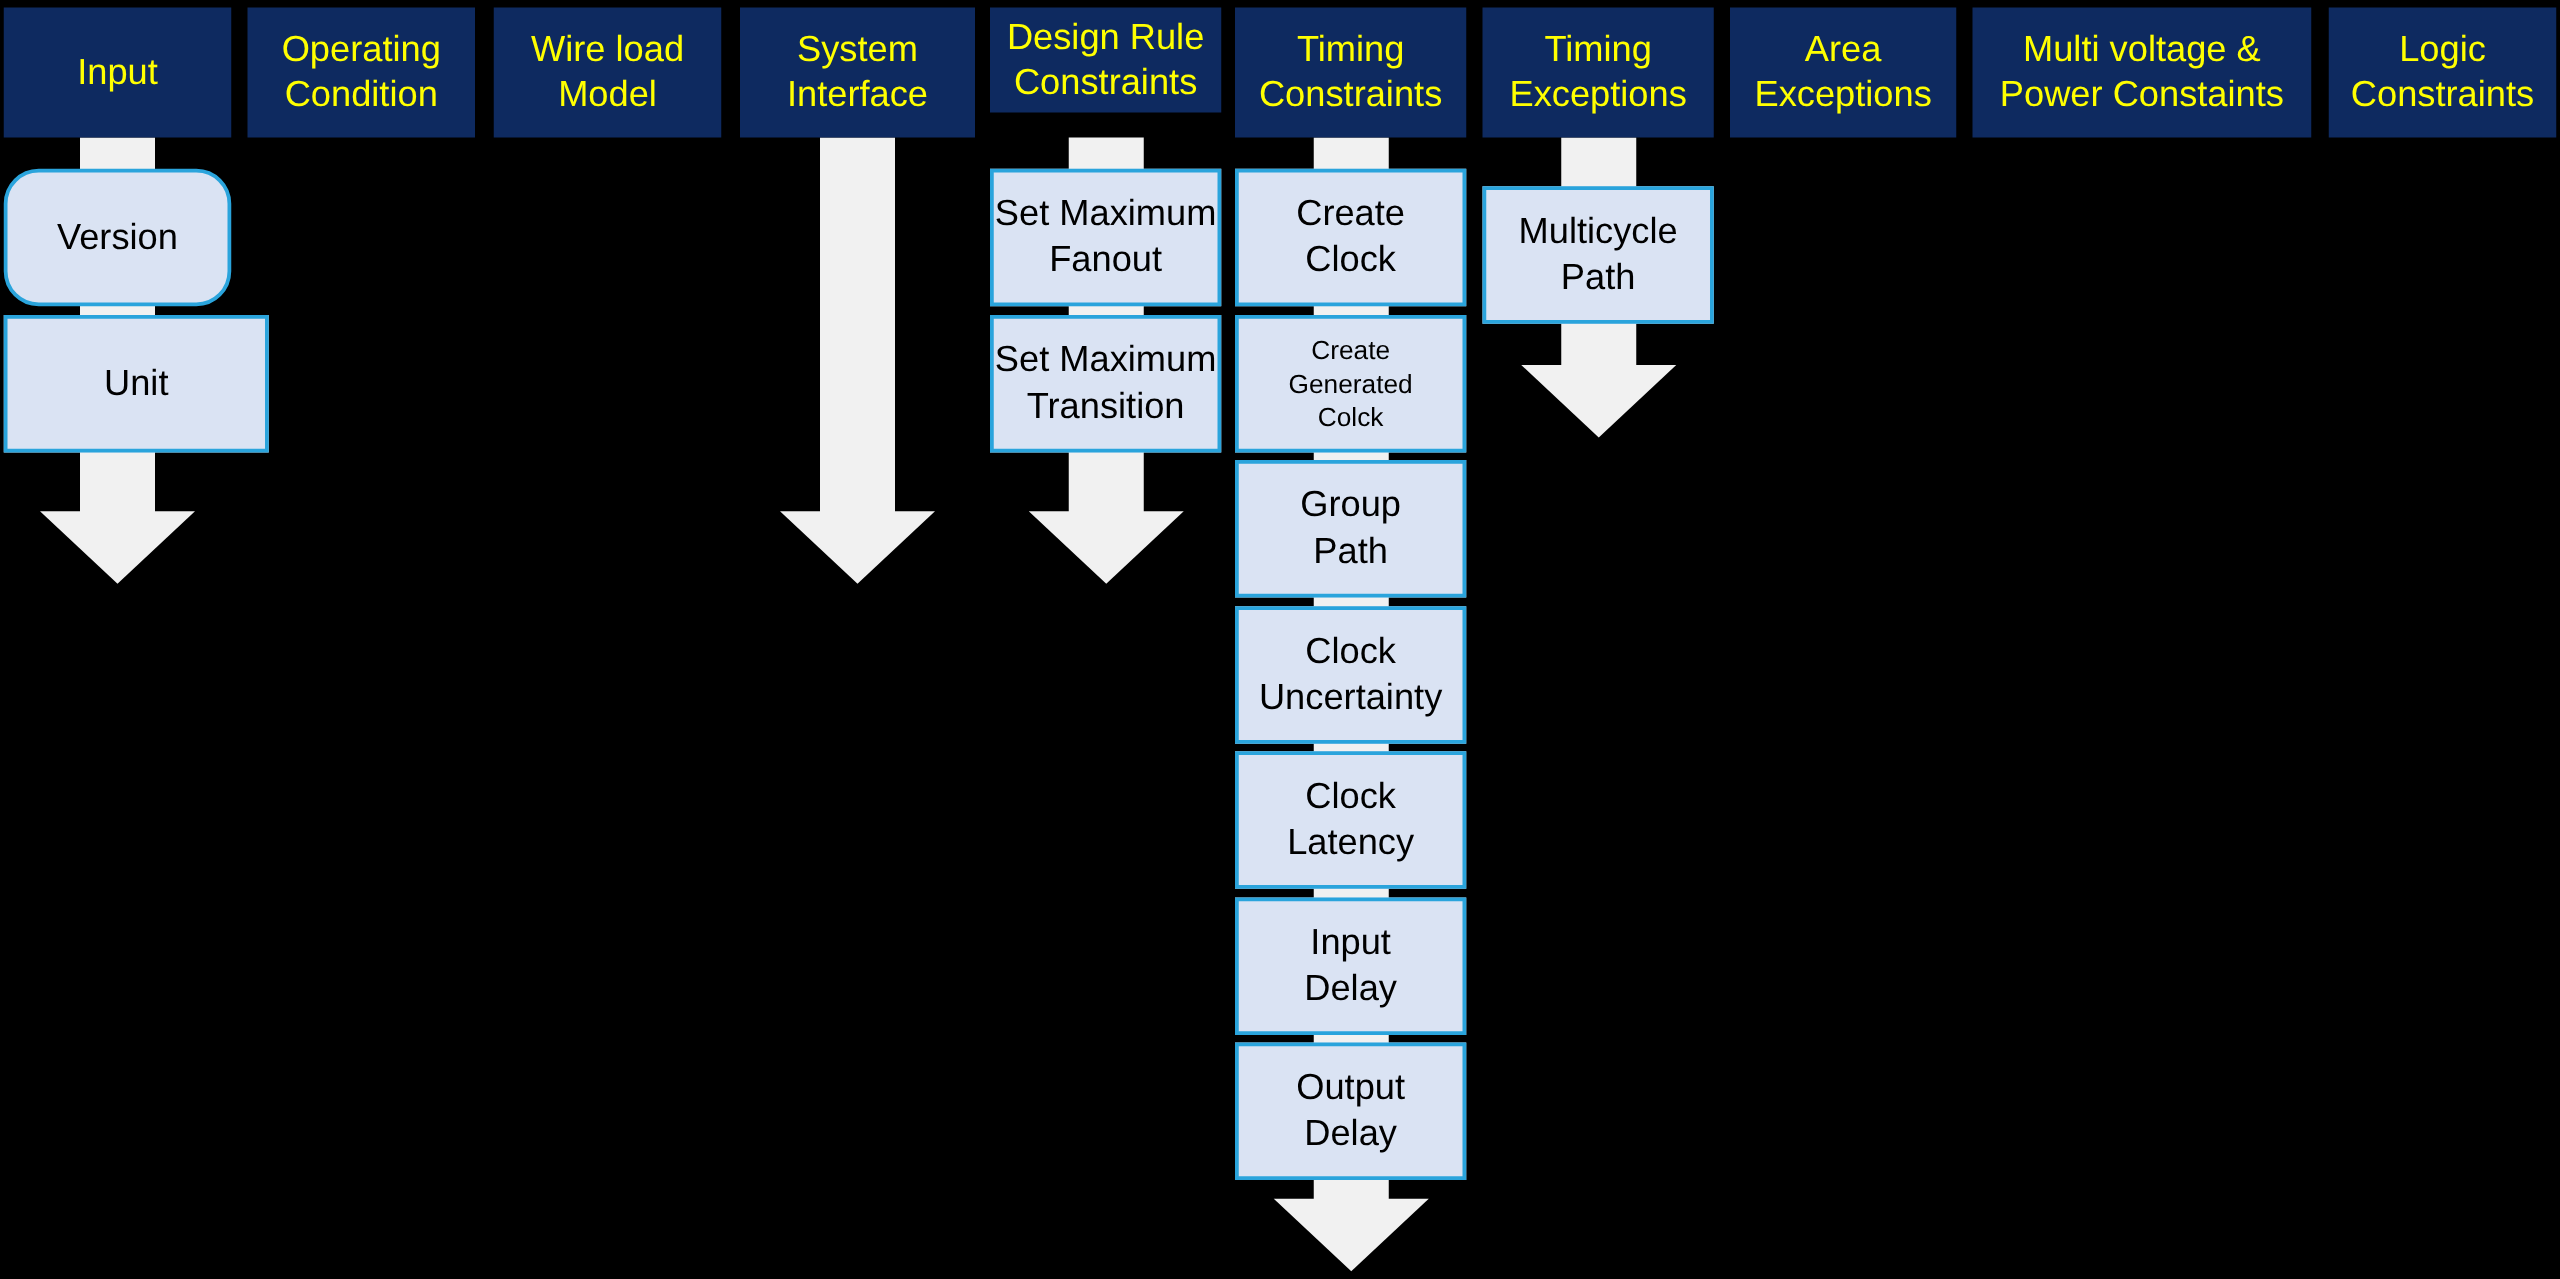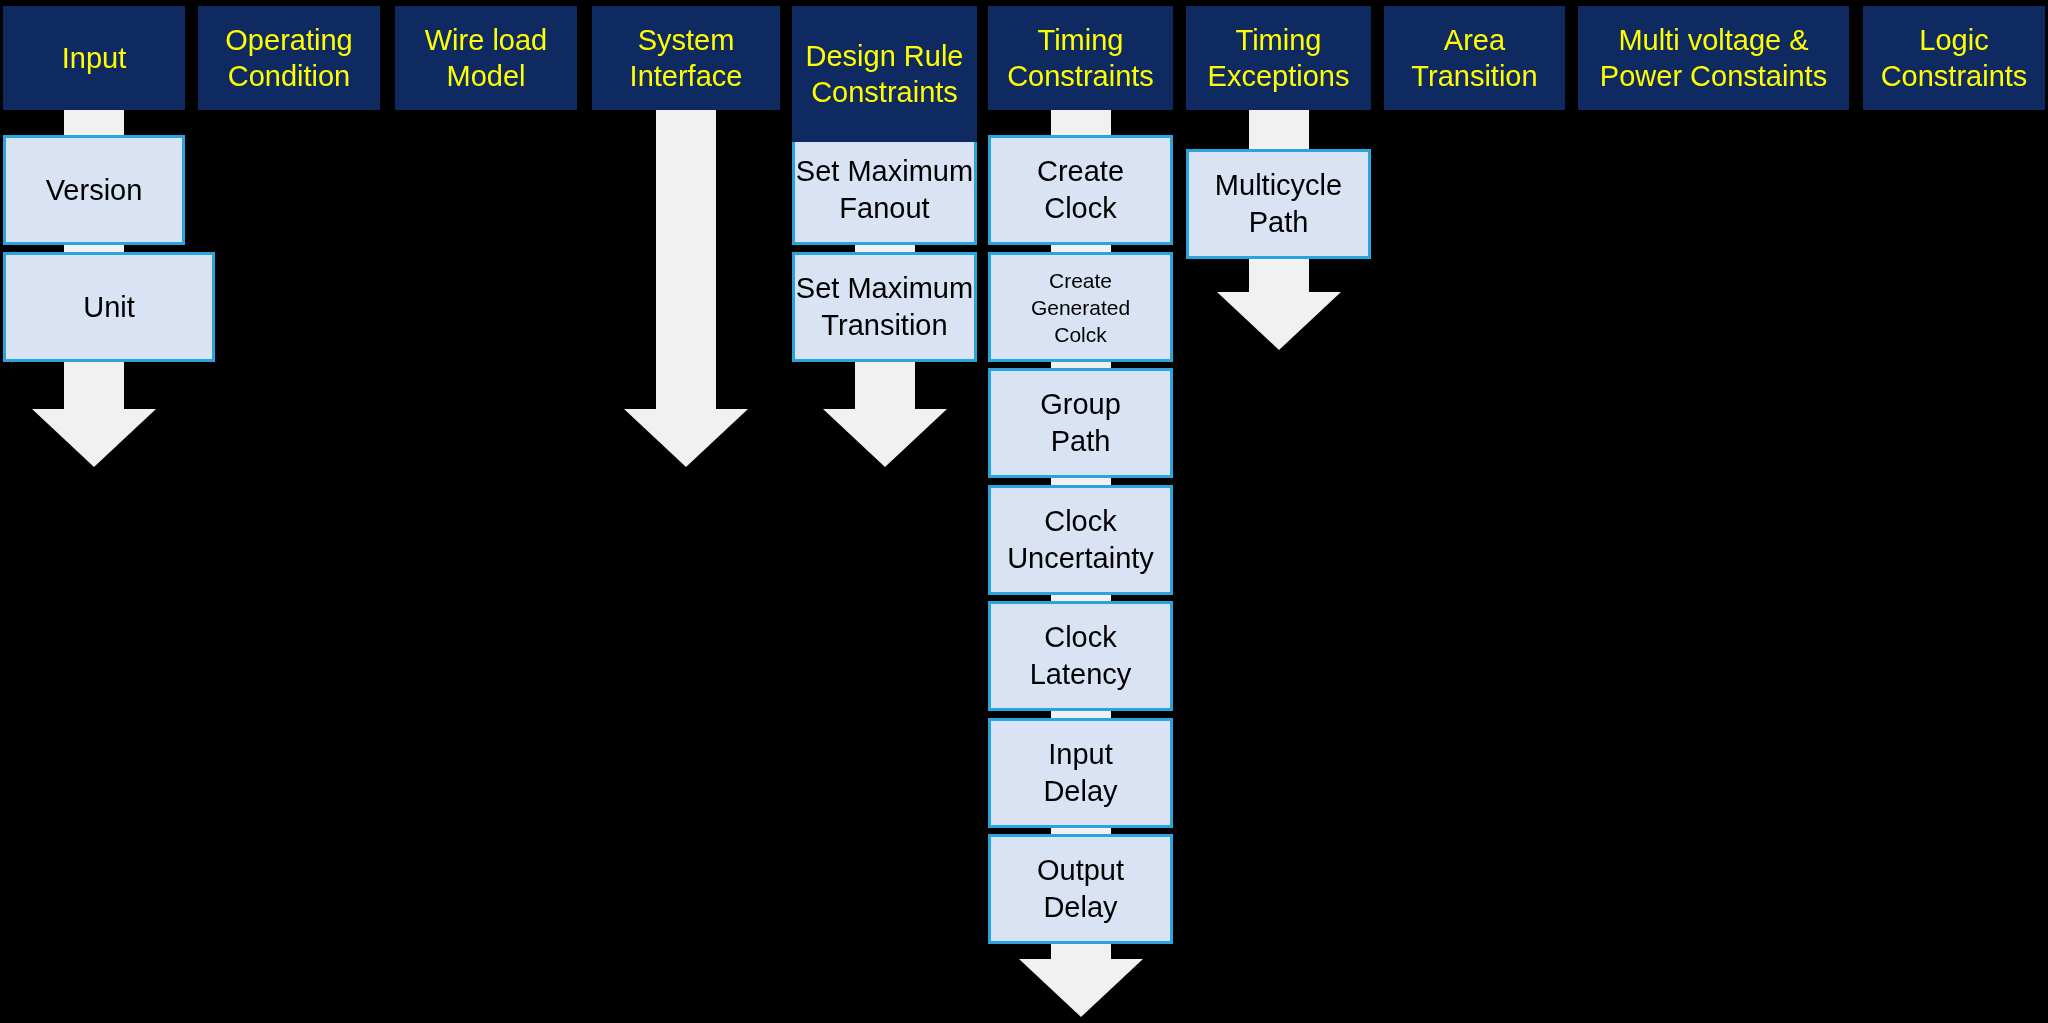--- a/index.html
+++ b/index.html
@@ -56,33 +56,33 @@
     z-index: 1;
   }
 </style>
 </head>
 <body>
 
 <div id="canvas" style="--bg: #000000; --navy: #0e2a60; --yellow: #ffff00; --boxbg: #dae3f3; --boxbd: #2aa4dc; --boxtx: #000000; --arrow: #f1f1f1;">
     <div class="arrow-stem" style="left: 64px; top: 110px; width: 60px; height: 301px;"></div>
     <div class="arrow-head" style="left: 32px; top: 409px; border-left: 62px solid transparent; border-right: 62px solid transparent; border-top: 58px solid rgb(241, 241, 241);"></div>
     <div class="col-header" style="left: 3px; top: 6px; width: 182px; height: 104px;"><div>Input</div></div>
-    <div class="child-box" style="left: 3px; top: 135px; width: 182px; height: 110px;"><div>Version</div></div>
+    <div class="child-box" style="left: 3px; top: 135px; width: 182px; height: 110px; border-radius: 28px;"><div>Version</div></div>
     <div class="child-box" style="left: 3px; top: 252px; width: 212px; height: 110px;"><div>Unit</div></div>
     <div class="col-header" style="left: 395px; top: 6px; width: 182px; height: 104px;"><div>Wire load
 Model</div></div>
     <div class="col-header" style="left: 198px; top: 6px; width: 182px; height: 104px;"><div>Operating
 Condition</div></div>
     <div class="arrow-stem" style="left: 656px; top: 110px; width: 60px; height: 301px;"></div>
     <div class="arrow-head" style="left: 624px; top: 409px; border-left: 62px solid transparent; border-right: 62px solid transparent; border-top: 58px solid rgb(241, 241, 241);"></div>
     <div class="col-header" style="left: 592px; top: 6px; width: 188px; height: 104px;"><div>System
 Interface</div></div>
     <div class="arrow-stem" style="left: 854.5px; top: 110px; width: 60px; height: 301px;"></div>
     <div class="arrow-head" style="left: 822.5px; top: 409px; border-left: 62px solid transparent; border-right: 62px solid transparent; border-top: 58px solid rgb(241, 241, 241);"></div>
-    <div class="col-header" style="left: 792px; top: 6px; width: 185px; height: 136px;"><div>Design Rule
+    <div class="col-header" style="left: 792px; top: 6px; width: 185px; height: 84px;"><div>Design Rule
 Constraints</div></div>
     <div class="child-box" style="left: 792px; top: 135px; width: 185px; height: 110px;"><div>Set Maximum
 Fanout</div></div>
     <div class="child-box" style="left: 792px; top: 252px; width: 185px; height: 110px;"><div>Set Maximum
 Transition</div></div>
     <div class="arrow-stem" style="left: 1050.5px; top: 110px; width: 60px; height: 851px;"></div>
     <div class="arrow-head" style="left: 1018.5px; top: 959px; border-left: 62px solid transparent; border-right: 62px solid transparent; border-top: 58px solid rgb(241, 241, 241);"></div>
     <div class="col-header" style="left: 988px; top: 6px; width: 185px; height: 104px;"><div>Timing
 Constraints</div></div>
     <div class="child-box" style="left: 988px; top: 135px; width: 185px; height: 110px;"><div>Create
@@ -100,18 +100,18 @@
 Delay</div></div>
     <div class="child-box" style="left: 988px; top: 834px; width: 185px; height: 110px;"><div>Output
 Delay</div></div>
     <div class="arrow-stem" style="left: 1248.5px; top: 110px; width: 60px; height: 184px;"></div>
     <div class="arrow-head" style="left: 1216.5px; top: 292px; border-left: 62px solid transparent; border-right: 62px solid transparent; border-top: 58px solid rgb(241, 241, 241);"></div>
     <div class="col-header" style="left: 1186px; top: 6px; width: 185px; height: 104px;"><div>Timing
 Exceptions</div></div>
     <div class="child-box" style="left: 1186px; top: 149px; width: 185px; height: 110px;"><div>Multicycle
 Path</div></div>
     <div class="col-header" style="left: 1384px; top: 6px; width: 181px; height: 104px;"><div>Area
-Transition</div></div>
+Exceptions</div></div>
     <div class="col-header" style="left: 1578px; top: 6px; width: 271px; height: 104px;"><div>Multi voltage &amp;
 Power Constaints</div></div>
     <div class="col-header" style="left: 1863px; top: 6px; width: 182px; height: 104px;"><div>Logic
 Constraints</div></div>
   </div>
 
 </body></html>

